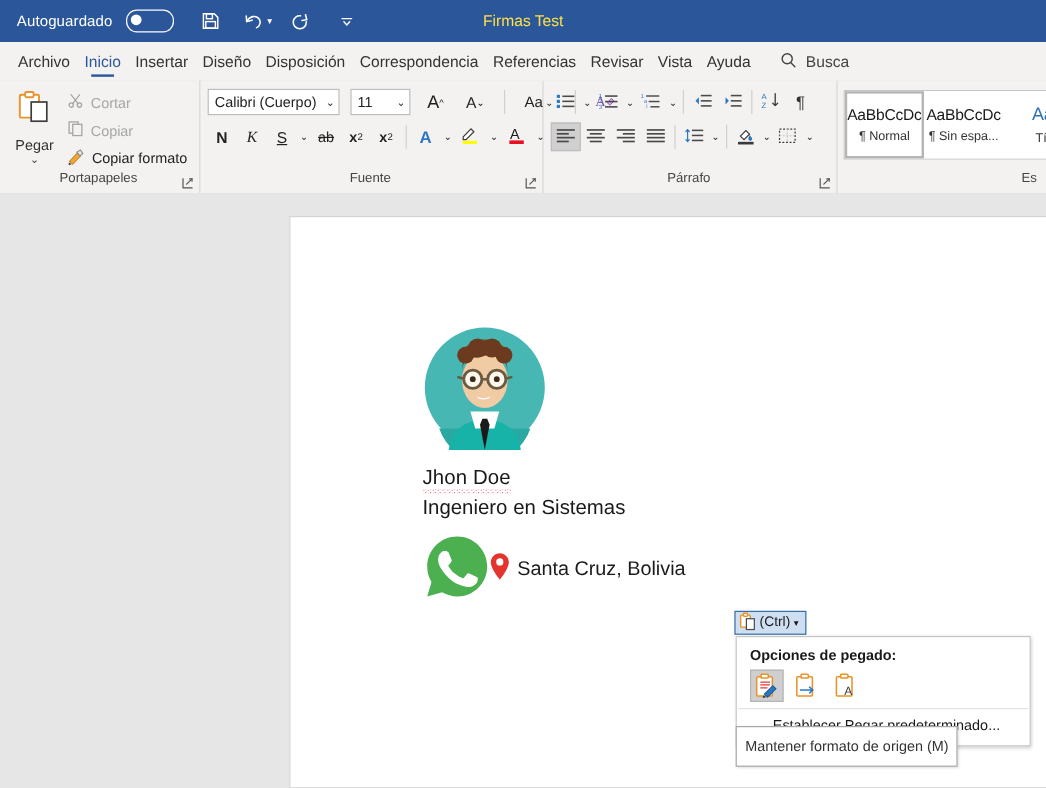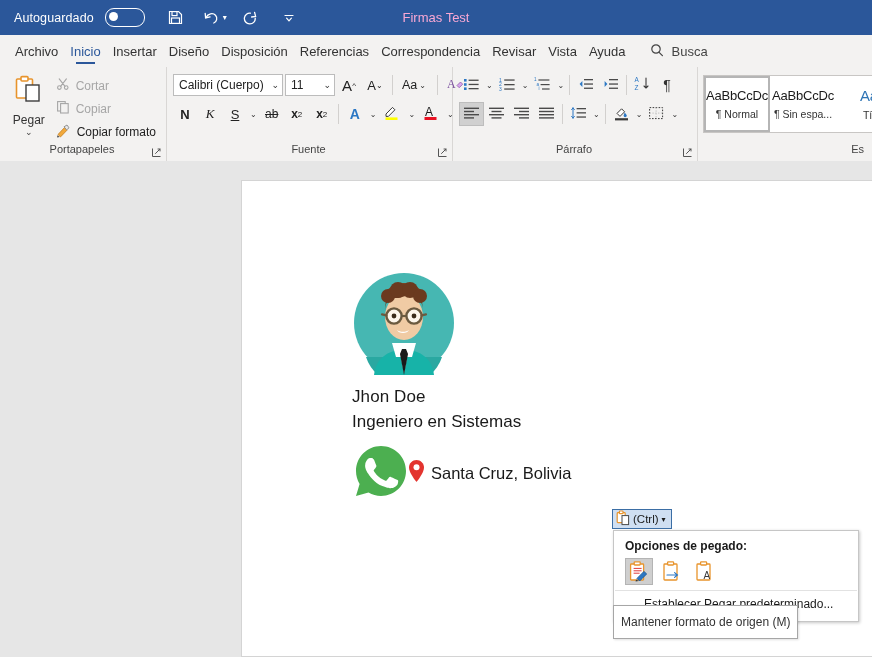--- a/index.html
+++ b/index.html
@@ -72,21 +72,21 @@
     margin-left: -1px;
     line-height: 1;
   }
   .doc-title {
     position: absolute;
     left: 0; top: 0;
     width: 872px; height: 35px;
     line-height: 35px;
     text-align: center;
     font-size: 13px;
-    color: #f9a8d4;
+    color: #fde047;
     pointer-events: none;
   }
 
   
   .tabbar {
     position: absolute;
     left: 0; top: 35px;
     width: 872px; height: 32px;
     background: #f3f2f1;
     display: flex;
@@ -200,21 +200,21 @@
     white-space: nowrap;
   }
   .clip-item.disabled { color: #a6a6a6; cursor: default; }
   .clip-item.enabled { color: #222; }
 
   
   .g-font { width: 285px; }
   .fontrow {
     display: flex;
     align-items: center;
-    gap: 2px;
+    gap: 9px;
     height: 24px;
   }
   .fontrow.second { margin-top: 5px; gap: 1px; }
   .combo {
     height: 22px;
     border: 1px solid #bcbcbc;
     background: #fff;
     display: flex;
     align-items: center;
     font-size: 12px;
@@ -481,24 +481,24 @@
   <div class="tab">
       <span>Insertar</span>
     </div>
   <div class="tab">
       <span>Diseño</span>
     </div>
   <div class="tab">
       <span>Disposición</span>
     </div>
   <div class="tab">
+      <span>Correspondencia</span>
+    </div>
+  <div class="tab">
       <span>Referencias</span>
-    </div>
-  <div class="tab">
-      <span>Correspondencia</span>
     </div>
   <div class="tab">
       <span>Revisar</span>
     </div>
   <div class="tab">
       <span>Vista</span>
     </div>
   <div class="tab">
       <span>Ayuda</span>
     </div>

